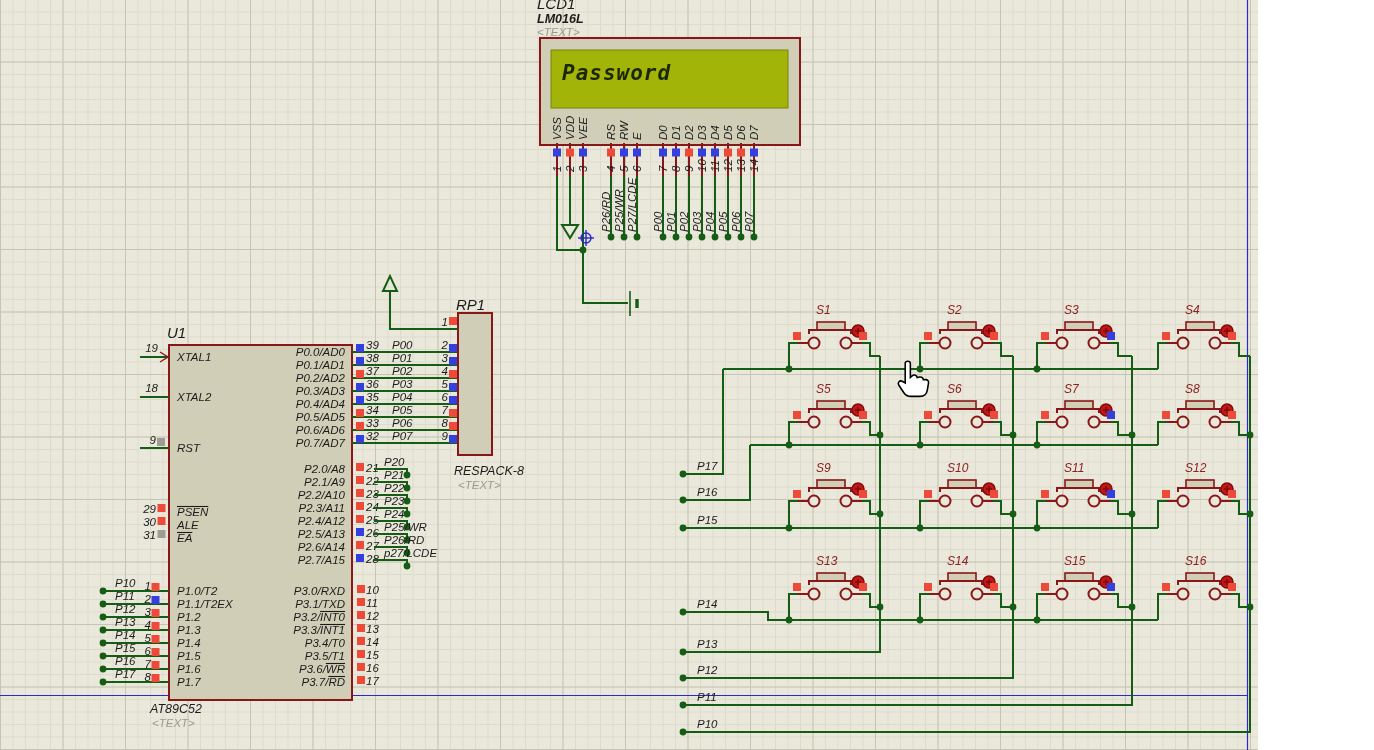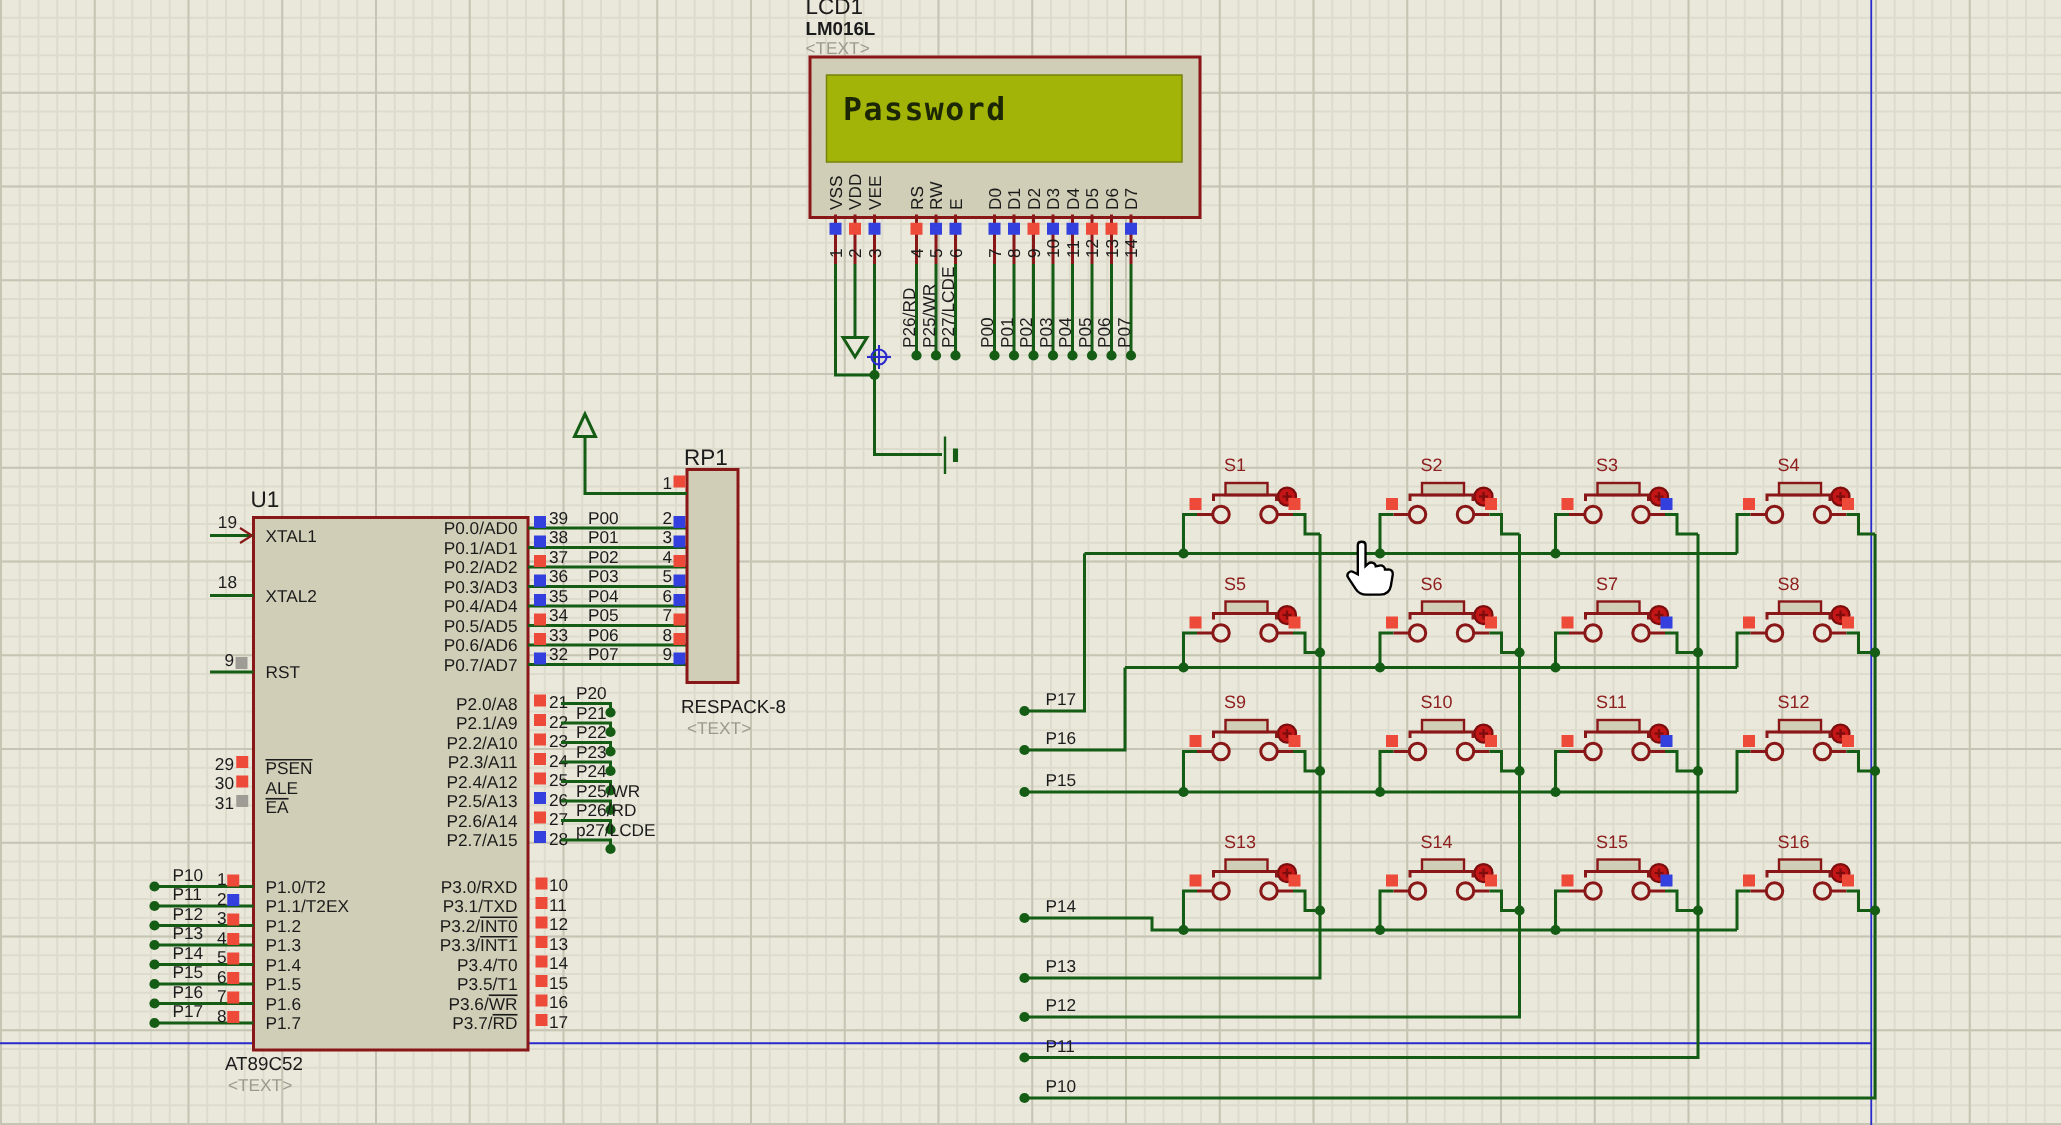--- a/index.html
+++ b/index.html
@@ -1,25 +1,26 @@
 <!DOCTYPE html>
 <html><head>
 <meta charset="utf-8">
 <style>
   html,body{margin:0;padding:0;}
   .sheet{
-    position:relative;width:1374px;height:750px;overflow:hidden;
+    position:relative;width:1258px;height:750px;overflow:hidden;
     background-color:#e9e8db;
     background-image:
       linear-gradient(90deg,#c6c5b4 0 1px,transparent 1px 100%),
       linear-gradient(0deg,#c6c5b4 0 1px,transparent 1px 100%),
       linear-gradient(90deg,#dcdbcc 0 1px,transparent 1px 100%),
       linear-gradient(0deg,#dcdbcc 0 1px,transparent 1px 100%);
     background-size:62.5px 62.5px,62.5px 62.5px,12.5px 12.5px,12.5px 12.5px;
     font-family:"Liberation Sans",sans-serif;
+    font-style:italic;
   }
   svg{position:absolute;left:0;top:0;}
   svg text{font-family:"Liberation Sans",sans-serif;}
   svg text.lcdtxt{font-family:"DejaVu Sans Mono",monospace;font-weight:bold;letter-spacing:1px;}
 </style>
 </head>
 <body>
 
 <div class="sheet">
   <svg width="1374" height="750" viewBox="0 0 1374 750">

